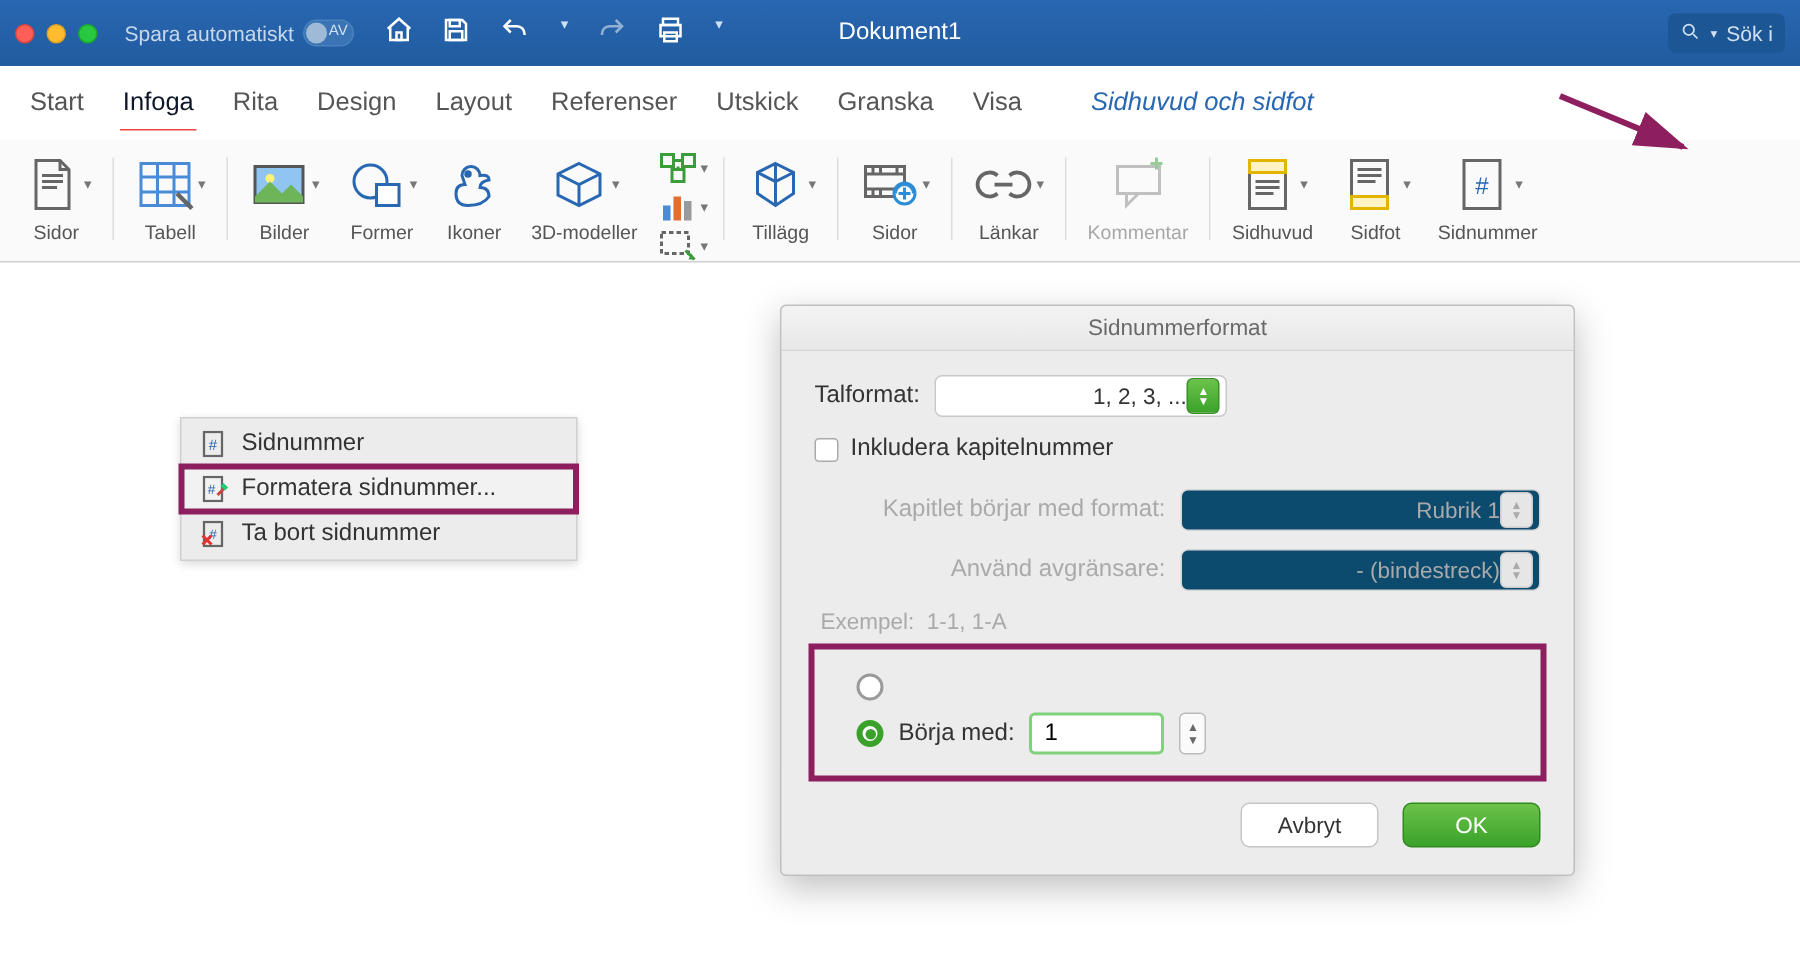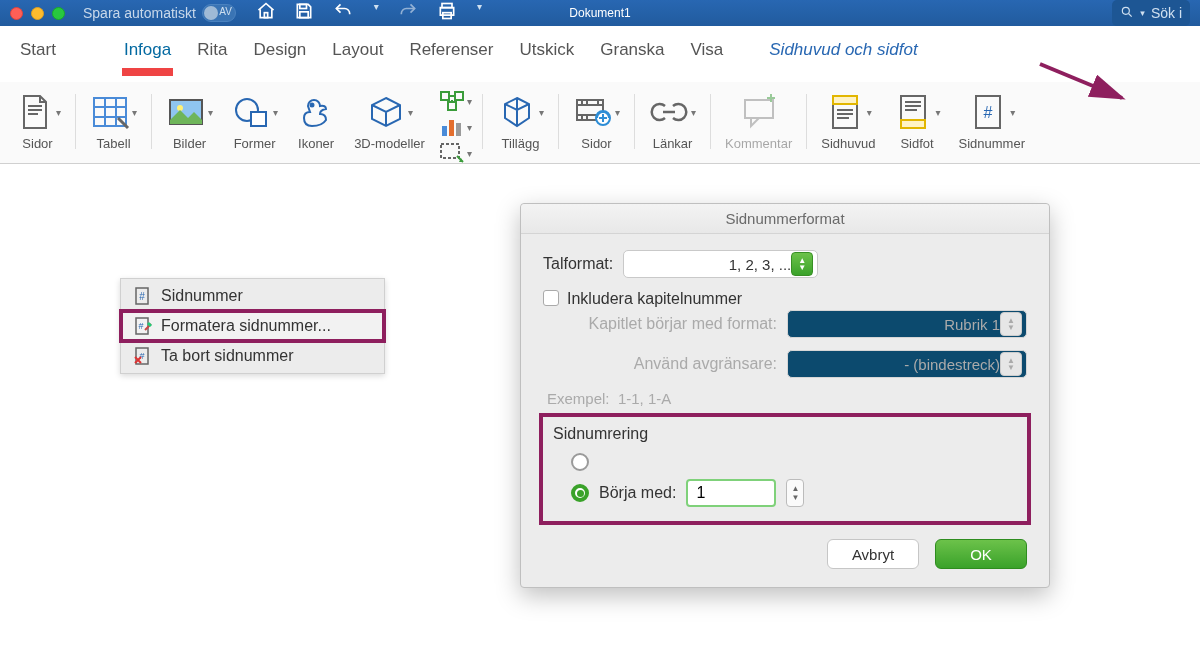--- a/index.html
+++ b/index.html
@@ -9,21 +9,21 @@
     background: #fff;
     width: 1200px;
     height: 647px;
     overflow: hidden;
     position: relative;
     color: #333;
   }
 
   
   .titlebar {
-    height: 26px;
+    height: 44px;
     background: linear-gradient(#2867b2, #215b9e);
     display: flex;
     align-items: center;
     padding: 0 10px;
     color: #fff;
     position: relative;
   }
   .traffic-lights { display: flex; gap: 8px; margin-right: 18px; }
   .traffic-light { width: 13px; height: 13px; border-radius: 50%; }
   .tl-red    { background: #ff5f57; border: 1px solid #e0443e; }
@@ -33,21 +33,21 @@
   .autosave-switch {
     width: 34px; height: 18px; border-radius: 9px; background: #3a74b4;
     position: relative; border: 1px solid #4a82bf;
   }
   .autosave-knob {
     width: 14px; height: 14px; border-radius: 50%; background: #9fbad6;
     position: absolute; top: 1px; left: 1px;
   }
   .autosave-label { font-size: 10px; color:#cfe0f0; position:absolute; right:3px; top:1px;}
   .titlebar-icons { display: flex; gap: 18px; margin-left: 20px; font-size: 18px; color: #fff;}
-  .titlebar-title { position: absolute; left: 0; right: 0; text-align: center; font-size: 12px; color: #fff; pointer-events: none;}
+  .titlebar-title { position: absolute; left: 0; right: 0; text-align: center; font-size: 16px; color: #fff; pointer-events: none;}
   .search-box {
     margin-left: auto;
     background: #1d5694;
     border-radius: 5px;
     height: 26px;
     display: flex; align-items: center;
     padding: 0 8px;
     color: #cfe0f0;
     font-size: 14px;
     gap: 6px;
@@ -57,21 +57,21 @@
   
   .ribbon-tabs {
     display: flex;
     gap: 22px;
     padding: 10px 18px 6px 18px;
     border-bottom: none;
     font-size: 17px;
     color: #555;
   }
   .ribbon-tab { padding: 4px 2px 8px 2px; cursor: pointer; }
-  .ribbon-tab.active { color: #0369a1; border-bottom: 8px solid #ef4444; font-weight: 500; margin-left: 42px;}
+  .ribbon-tab.active { color: #0f172a; border-bottom: 1px solid #ef4444; font-weight: 500;}
   .ribbon-tab.context { color: #2867b2; margin-left: 20px; font-style: italic; }
 
   
   .ribbon-content {
     display: flex;
     align-items: flex-start;
     padding: 8px 10px 10px 10px;
     border-bottom: 1px solid #d0d0d0;
     gap: 6px;
     background: #fafafa;
@@ -150,21 +150,21 @@
   }
   .select.disabled { background:#0c4a6e; color:#aaa; border-color:#d6d6d6;}
   .select .stepbtn {
     width: 22px; height: 24px; border-radius: 4px;
     display:flex; flex-direction:column; align-items:center; justify-content:center;
     background: linear-gradient(#6cc24a,#3aa22a);
     color:#fff;border:1px solid #388f25;
   }
   .select.disabled .stepbtn { background:#e6e6e6; border-color:#ccc; color:#aaa;}
   .stepbtn .up,.stepbtn .down{ font-size:8px; line-height:7px;}
-  .checkbox-row { display:flex; align-items:flex-start; gap:8px; margin-bottom:2px;}
+  .checkbox-row { display:flex; align-items:flex-end; gap:8px; margin-bottom:18px;}
   .chk { width:16px; height:16px; border:1px solid #aaa; border-radius:3px; background:#fff;}
   .indent { padding-left: 34px; }
   .lbl-right { text-align:right; color:#444;}
   .lbl-right.disabled { color:#aaa;}
   .example-row { color:#aaa; font-size:15px; padding-left:4px; margin-top:2px;}
   .group-box {
     outline: 4px solid #8e1f5e;
     padding: 8px 10px 14px 10px;
     margin-top: 10px;
   }
@@ -573,21 +573,20 @@
           </div>
       </div>
     </div>
 
     <div class="example-row indent">
       <span>Exempel:</span>
       &nbsp;<span>1-1, 1-A</span>
     </div>
 
     <div class="group-box">
-      <div class="group-title">Sidnumrering</div>
       <div class="radio-row">
         <span class="radio"></span>
       </div>
       <div class="radio-row">
         <span class="radio on"></span>
         <span>Börja med:</span>
         <input class="num-input" value="1" style="">
         <div class="stepper">
             <span class="up">▲</span>
             <span class="down">▼</span>

